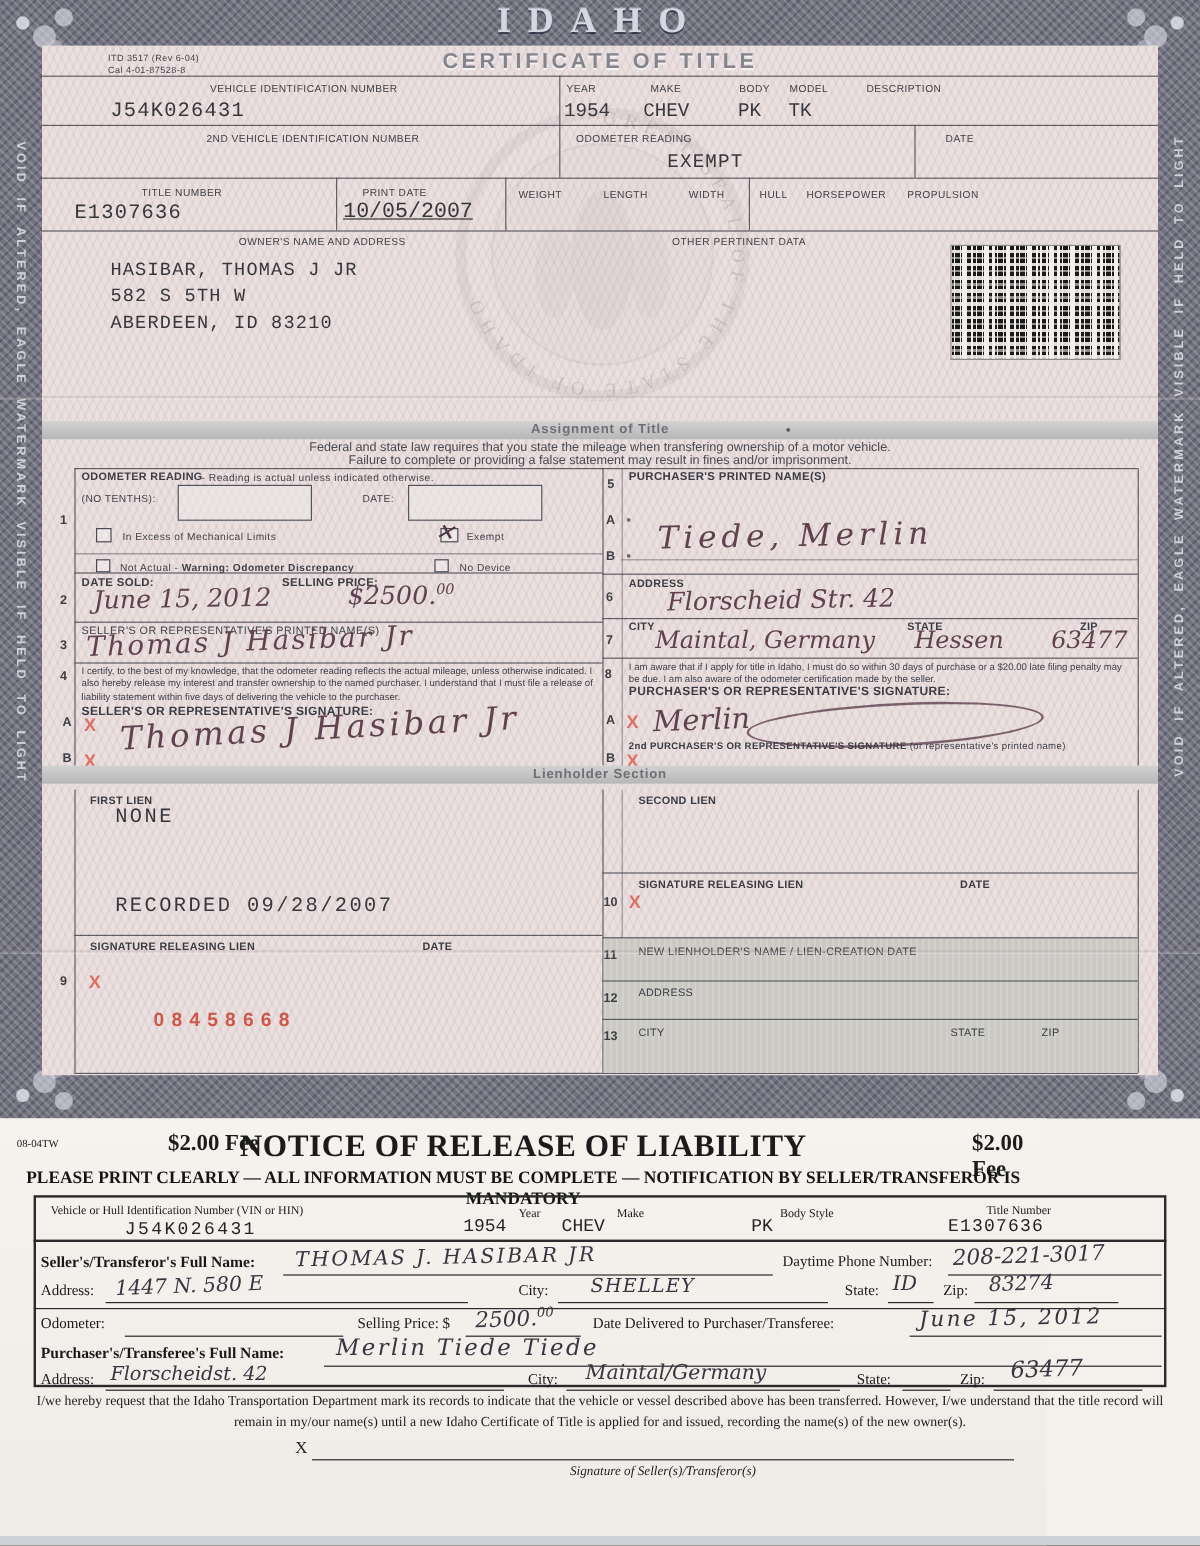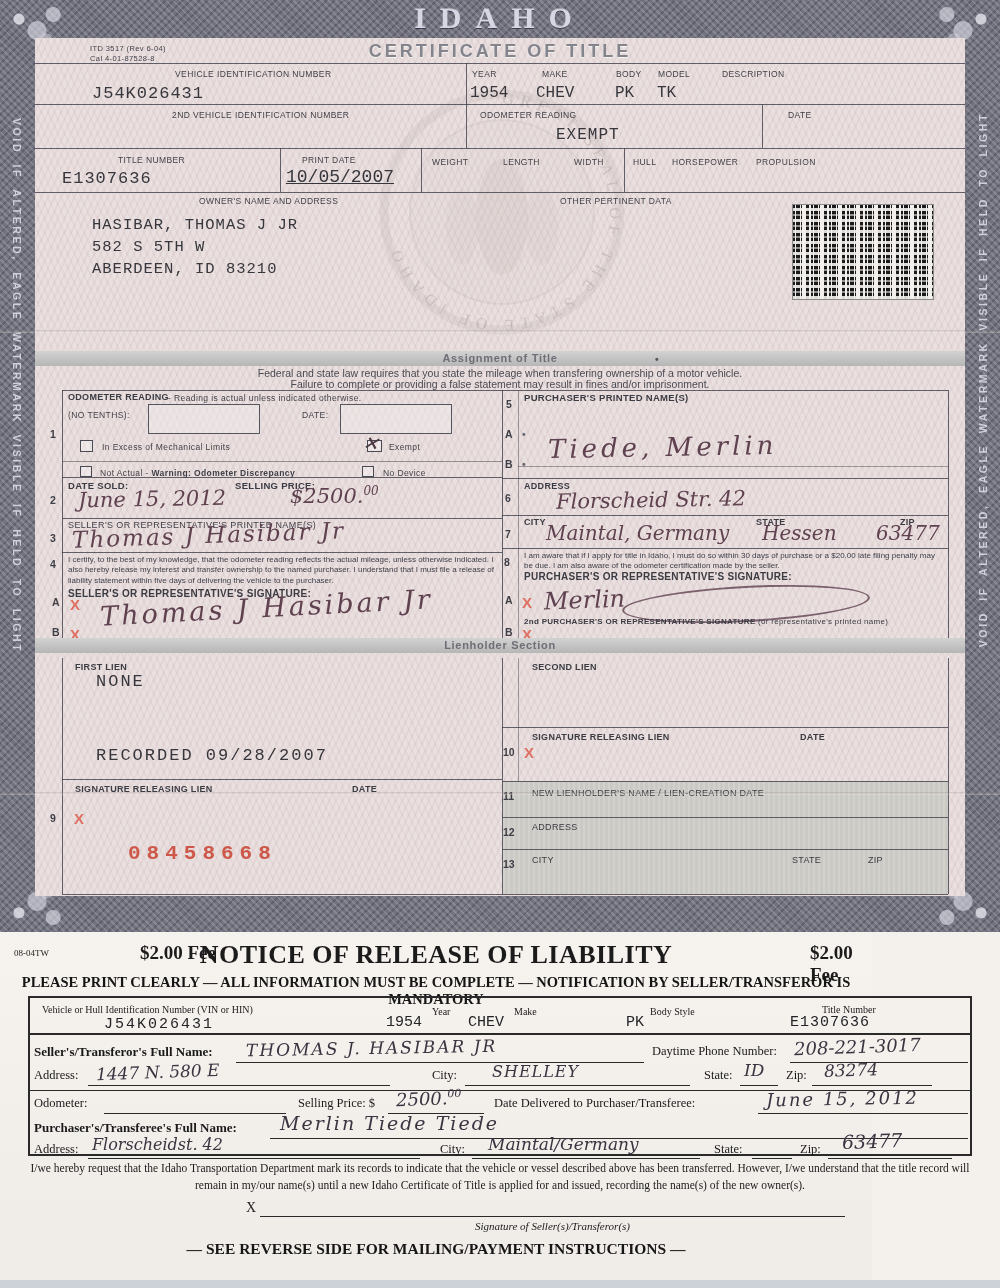--- a/index.html
+++ b/index.html
@@ -52,22 +52,22 @@
   .vl { position:absolute; width:1px; background:rgba(62,62,74,.8); }
   .band { position:absolute; left:35px; width:930px; height:15px;
      background:linear-gradient(#d2d2d2,#b6b6b6); text-align:center; font-weight:bold;
      font-size:11px; color:#6e6e76; letter-spacing:.7px; line-height:15px; }
   .cb { position:absolute; width:13px; height:12px; border:1px solid #4a4a54; background:rgba(255,255,255,.3); }
   .inputbox { position:absolute; border:1px solid #55555f; background:rgba(240,235,235,.45); }
   .grayrows { position:absolute; background:
        repeating-linear-gradient(90deg, rgba(255,255,255,.15) 0 2px, transparent 2px 5px), #cbc9c4; }
   .crease { position:absolute; left:0; width:1000px; height:3px;
      background:linear-gradient(rgba(110,85,80,.20), rgba(255,255,255,.28)); }
-  .stamp { position:absolute; font-family:Liberation Mono, monospace; font-weight:bold;
-     font-size:21px; color:#cb4a3a; letter-spacing:6px; opacity:.9; }
+  .stamp { position:absolute; font-family:Liberation Sans, sans-serif; font-weight:bold;
+     font-size:16px; color:#cb4a3a; letter-spacing:6px; opacity:.9; }
   .flourish { position:absolute; border:2px solid rgba(95,65,80,.8); border-radius:50%; }
   .barcode { position:absolute; left:792px; top:204px; width:142px; height:96px;
      background-color:#f2efec;
      background-image:
        repeating-linear-gradient(0deg, rgba(242,239,236,.9) 0 3px, rgba(242,239,236,0) 3px 6px, rgba(242,239,236,.55) 6px 8px, rgba(242,239,236,0) 8px 11px),
        repeating-linear-gradient(90deg, #1a1a1a 0 2px, transparent 2px 3px, #1a1a1a 3px 7px, transparent 7px 8px, #1a1a1a 8px 9px, transparent 9px 13px, #1a1a1a 13px 16px, transparent 16px 18px);
      border:1px solid #8a8a8a; }
 
   
   .release { position:absolute; left:0; top:932px; width:872px; height:356px;
@@ -374,17 +374,16 @@
     <div class="r-lbl" style="left:800px;top:210px;">Zip:</div>
     <div class="uline" style="left:828px;top:226px;width:124px;"></div>
     <div class="hand2" style="left:842px;top:198px;font-size:19px;transform:rotate(-2deg);">63477</div>
 
     <div class="r-para">I/we hereby request that the Idaho Transportation Department mark its records to indicate that the vehicle or vessel described above has been transferred. However, I/we understand that the title record will remain in my/our name(s) until a new Idaho Certificate of Title is applied for and issued, recording the name(s) of the new owner(s).</div>
 
     <div class="r-sigx" style="left:246px;top:268px;">X</div>
     <div class="uline" style="left:260px;top:284px;width:585px;"></div>
     <div class="r-cap" style="left:260px;top:288px;width:585px;text-align:center;">Signature of Seller(s)/Transferor(s)</div>
 
-    <div class="r-footer">— SEE REVERSE SIDE FOR MAILING/PAYMENT INSTRUCTIONS —</div>
   </div>
 
   <div class="scanedge"></div>
 </div>
 
 </body></html>

